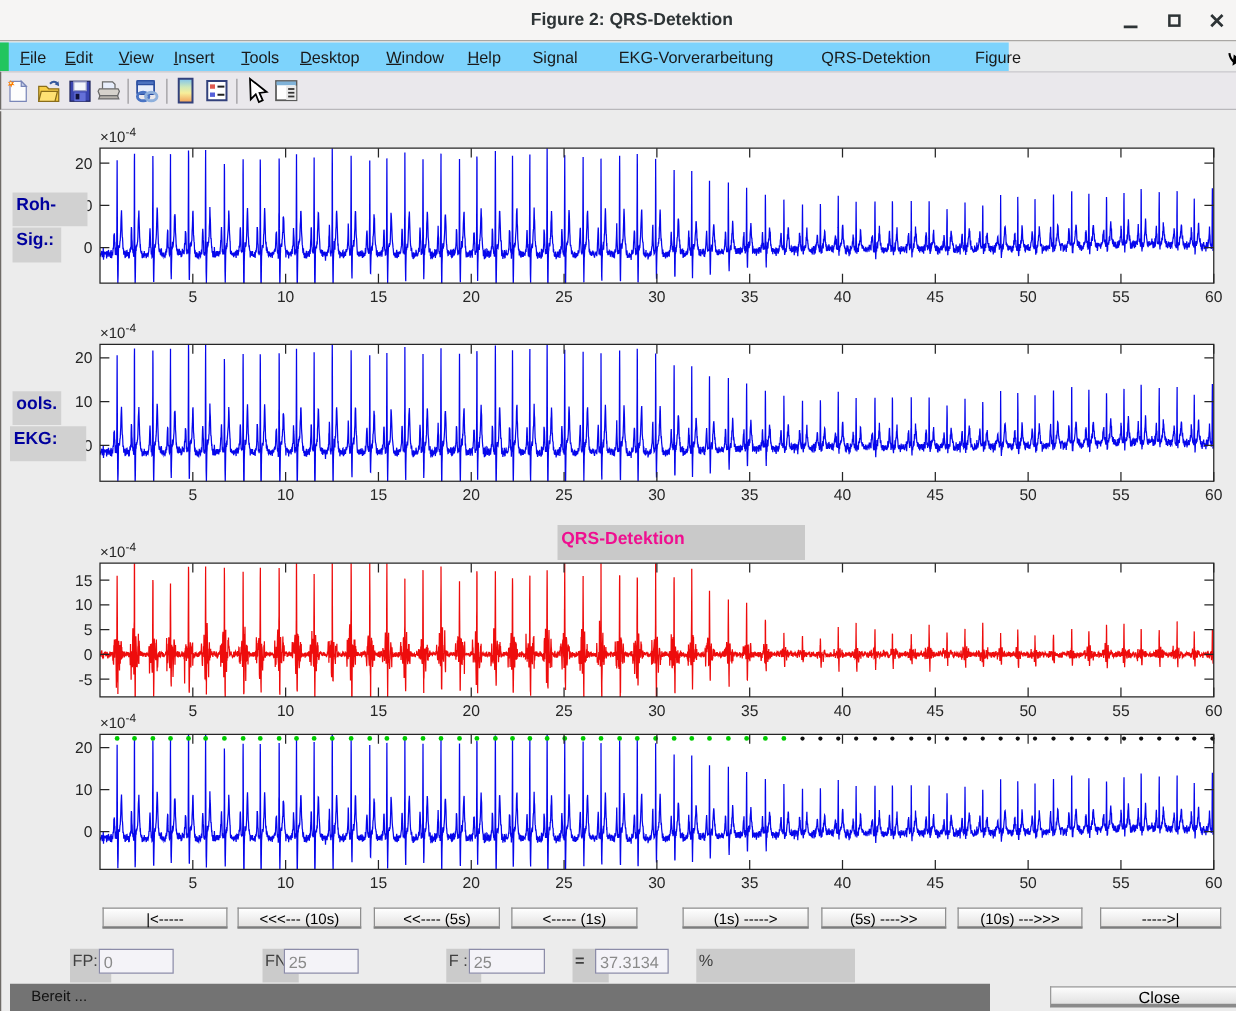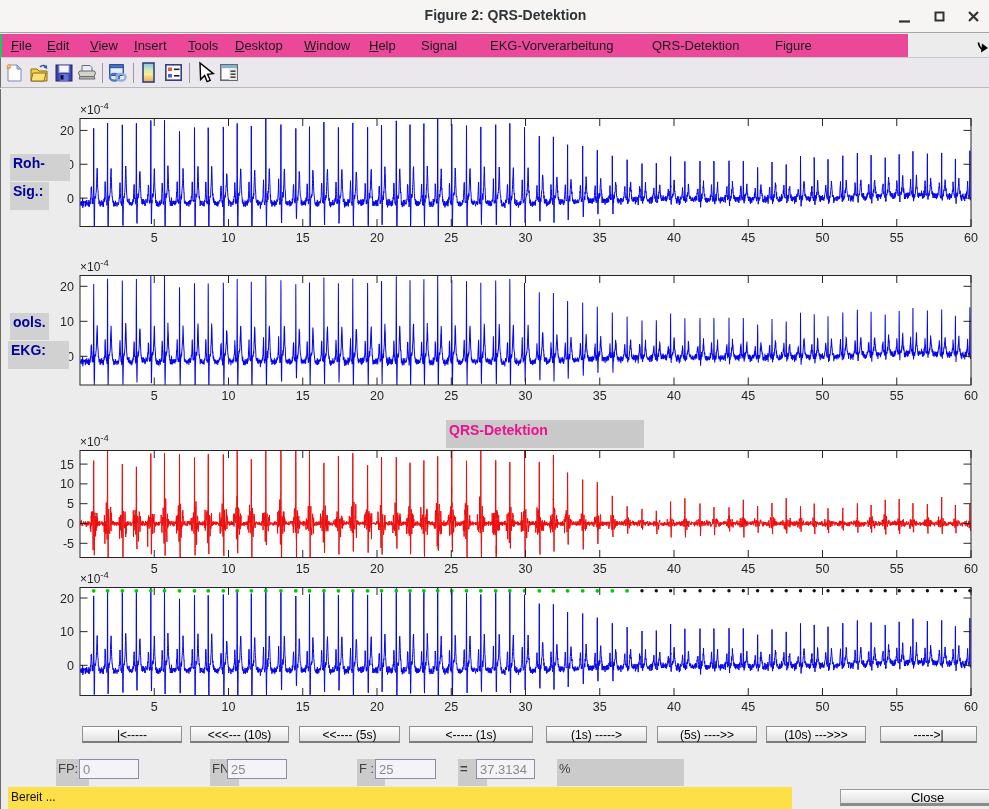--- a/index.html
+++ b/index.html
@@ -1,28 +1,28 @@
 <!DOCTYPE html>
 <html><head><meta charset="utf-8"><style>
 *{margin:0;padding:0;box-sizing:border-box;}
 html,body{width:989px;height:809px;overflow:hidden;background:#ececec;font-family:"Liberation Sans",sans-serif;}
 #titlebar{position:absolute;left:0;top:0;width:989px;height:33px;background:#f6f5f4;border-bottom:1px solid #a9a7a4;}
 #title{position:absolute;left:0;top:7px;width:989px;text-align:center;font-size:14px;font-weight:bold;color:#2e3436;margin-left:11px;}
 .wbtn{position:absolute;top:0;height:33px;color:#2e3436;}
-#menubar{position:absolute;left:0;top:34px;width:908px;height:23px;background:#ec4899;border-left:2px solid #22c55e;}
+#menubar{position:absolute;left:0;top:34px;width:807px;height:23px;background:#7dd3fc;border-left:7px solid #22c55e;}
 .mi{position:absolute;top:4px;font-size:13px;color:#1a1a1a;}
 .mi u{text-decoration:underline;}
 #toolbar{position:absolute;left:0;top:57px;width:989px;height:31px;background:#eae8ec;border-top:1px solid #c9c7cb;border-bottom:1px solid #b9b7bb;border-left:1px solid #6e6a66;}
 #canvas{position:absolute;left:0;top:89px;width:989px;height:720px;background:#ececec;border-left:1px solid #6e6a66;}
 .lbox{position:absolute;background:#d1d1d1;color:#00009e;font-weight:bold;font-size:14px;padding-left:3px;padding-top:1px;}
 #qrstitle{position:absolute;left:446px;top:420px;width:198px;height:28px;background:#c9c9c9;color:#ef0f90;font-weight:bold;font-size:14px;padding-left:3px;padding-top:2px;}
 .navbtn{position:absolute;top:726px;height:17px;font-size:12px;color:#000;text-align:center;background:linear-gradient(#ffffff,#f2f2f2 45%,#e4e2e0);border:1px solid #8f8f8f;border-bottom:2px solid #7d7d7d;padding-top:1px;}
 .glab{position:absolute;background:#cbcbcb;font-size:13px;color:#404040;padding-left:2px;padding-top:2px;margin-left:12px;}
 .ginp{position:absolute;top:759px;height:20px;background:#f4f3f8;border:1px solid #8c8ca8;font-size:13px;color:#8a8a8a;padding-left:3px;padding-top:2px;}
-#statusbar{position:absolute;left:8px;top:787px;width:784px;height:22px;background:#fde047;font-size:12px;color:#111;padding-left:3px;padding-top:3px;}
+#statusbar{position:absolute;left:8px;top:787px;width:784px;height:22px;background:#737373;font-size:12px;color:#111;padding-left:17px;padding-top:3px;}
 #closebtn{position:absolute;left:804px;top:789px;width:175px;height:17px;font-size:13px;color:#000;text-align:center;background:linear-gradient(#fdfdfd,#f0f0f0 45%,#e2e2e2);border:1px solid #9a9a9a;border-bottom:3px solid #8a8a8a;padding-top:0px;margin-left:36px;}
 svg text{font-family:"Liberation Sans",sans-serif;}
 </style></head>
 <body>
 <div id="titlebar">
   <div id="title">Figure 2: QRS-Detektion</div>
   <svg class="wbtn" style="left:890px;width:99px;" width="99" height="33">
     <path d="M9 21.5h11" stroke="#2e3436" stroke-width="2.2" fill="none"></path>
     <rect x="45.5" y="12.5" width="8" height="8" fill="none" stroke="#2e3436" stroke-width="2"></rect>
     <path d="M79 12l9 9M88 12l-9 9" stroke="#2e3436" stroke-width="2.2" fill="none"></path>
@@ -303,21 +303,21 @@
 
 <div class="lbox" style="left:10px;top:154px;width:60px;height:27px;">Roh-</div>
 <div class="lbox" style="left:10px;top:182px;width:39px;height:28px;">Sig.:</div>
 <div class="lbox" style="left:10px;top:313px;width:39px;height:27px;">ools.</div>
 <div class="lbox" style="left:8px;top:341px;width:61px;height:28px;">EKG:</div>
 <div id="qrstitle">QRS-Detektion</div>
 
 <div class="navbtn" style="left:82px;width:100px;">|&lt;-----</div>
 <div class="navbtn" style="left:190px;width:99px;">&lt;&lt;&lt;--- (10s)</div>
 <div class="navbtn" style="left:299px;width:101px;">&lt;&lt;---- (5s)</div>
-<div class="navbtn" style="left:409px;width:124px;">&lt;----- (1s)</div>
+<div class="navbtn" style="left:409px;width:101px;">&lt;----- (1s)</div>
 <div class="navbtn" style="left:546px;width:101px;">(1s) -----&gt;</div>
 <div class="navbtn" style="left:657px;width:100px;">(5s) ----&gt;&gt;</div>
 <div class="navbtn" style="left:766px;width:100px;">(10s) ---&gt;&gt;&gt;</div>
 <div class="navbtn" style="left:880px;width:97px;">-----&gt;|</div>
 
 <div class="glab" style="left:44px;top:759px;width:33px;height:27px;">FP:</div>
 <div class="ginp" style="left:79px;width:60px;">0</div>
 <div class="glab" style="left:198px;top:759px;width:29px;height:27px;">FN:</div>
 <div class="ginp" style="left:227px;width:60px;">25</div>
 <div class="glab" style="left:345px;top:759px;width:28px;height:27px;">F :</div>

